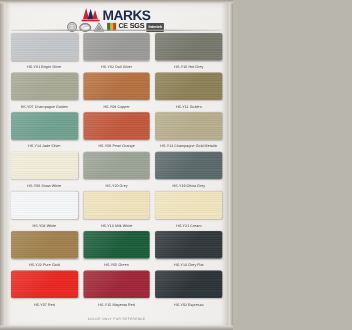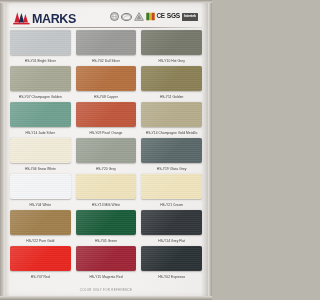--- a/index.html
+++ b/index.html
@@ -38,21 +38,21 @@
   }
   .edge-bottom {
     position: absolute; left: 0; bottom: 0; width: 212px; height: 4px;
     background: linear-gradient(0deg,#9a968d,#dedad4);
   }
 
   
   .header {
     position: absolute; left: 12px; top: 6px;
     width: 186px; height: 21px;
-    display: flex; align-items: center; justify-content: space-between;
+    display: flex; align-items: center; justify-content: space-between; flex-direction: column;
   }
   .logo { display: flex; align-items: flex-end; height: 16px; }
   .logo-mark {
     position: relative;
     width: 19px; height: 14px;
     margin-right: 1px;
   }
   .logo-mark svg { display: block; }
   .logo-text {
     font-size: 12.5px; font-weight: bold; letter-spacing: -0.4px;

